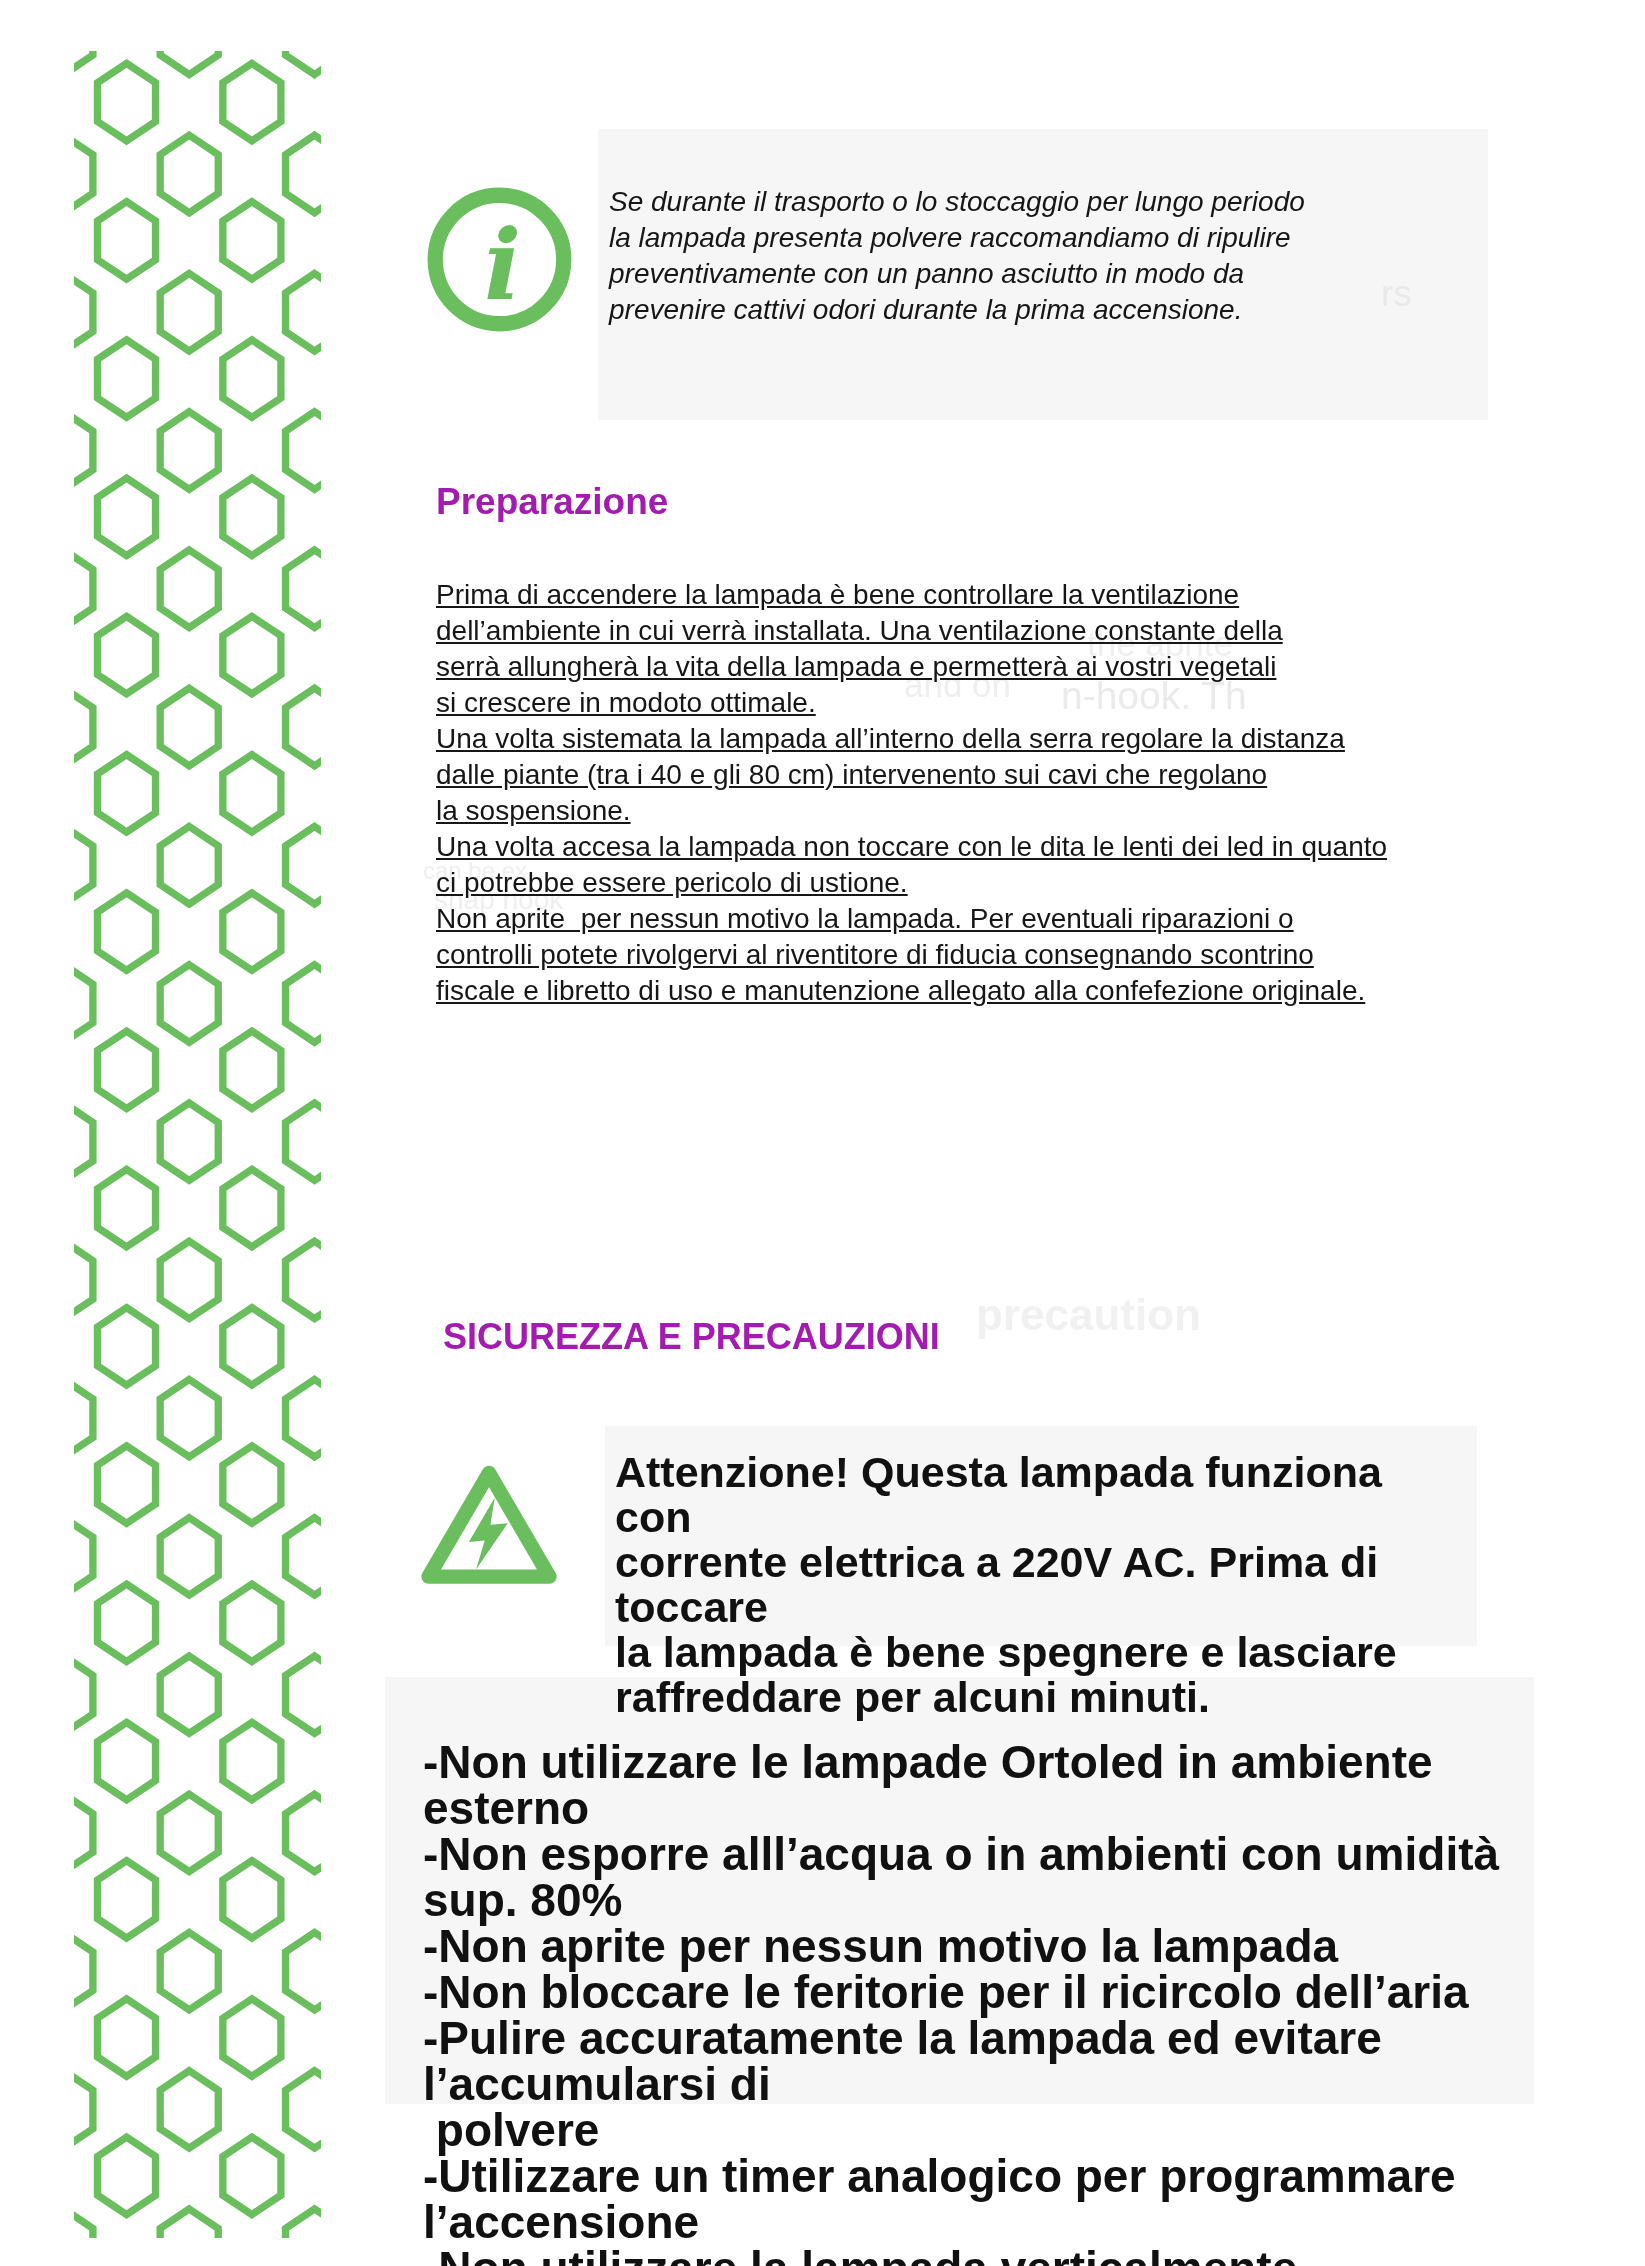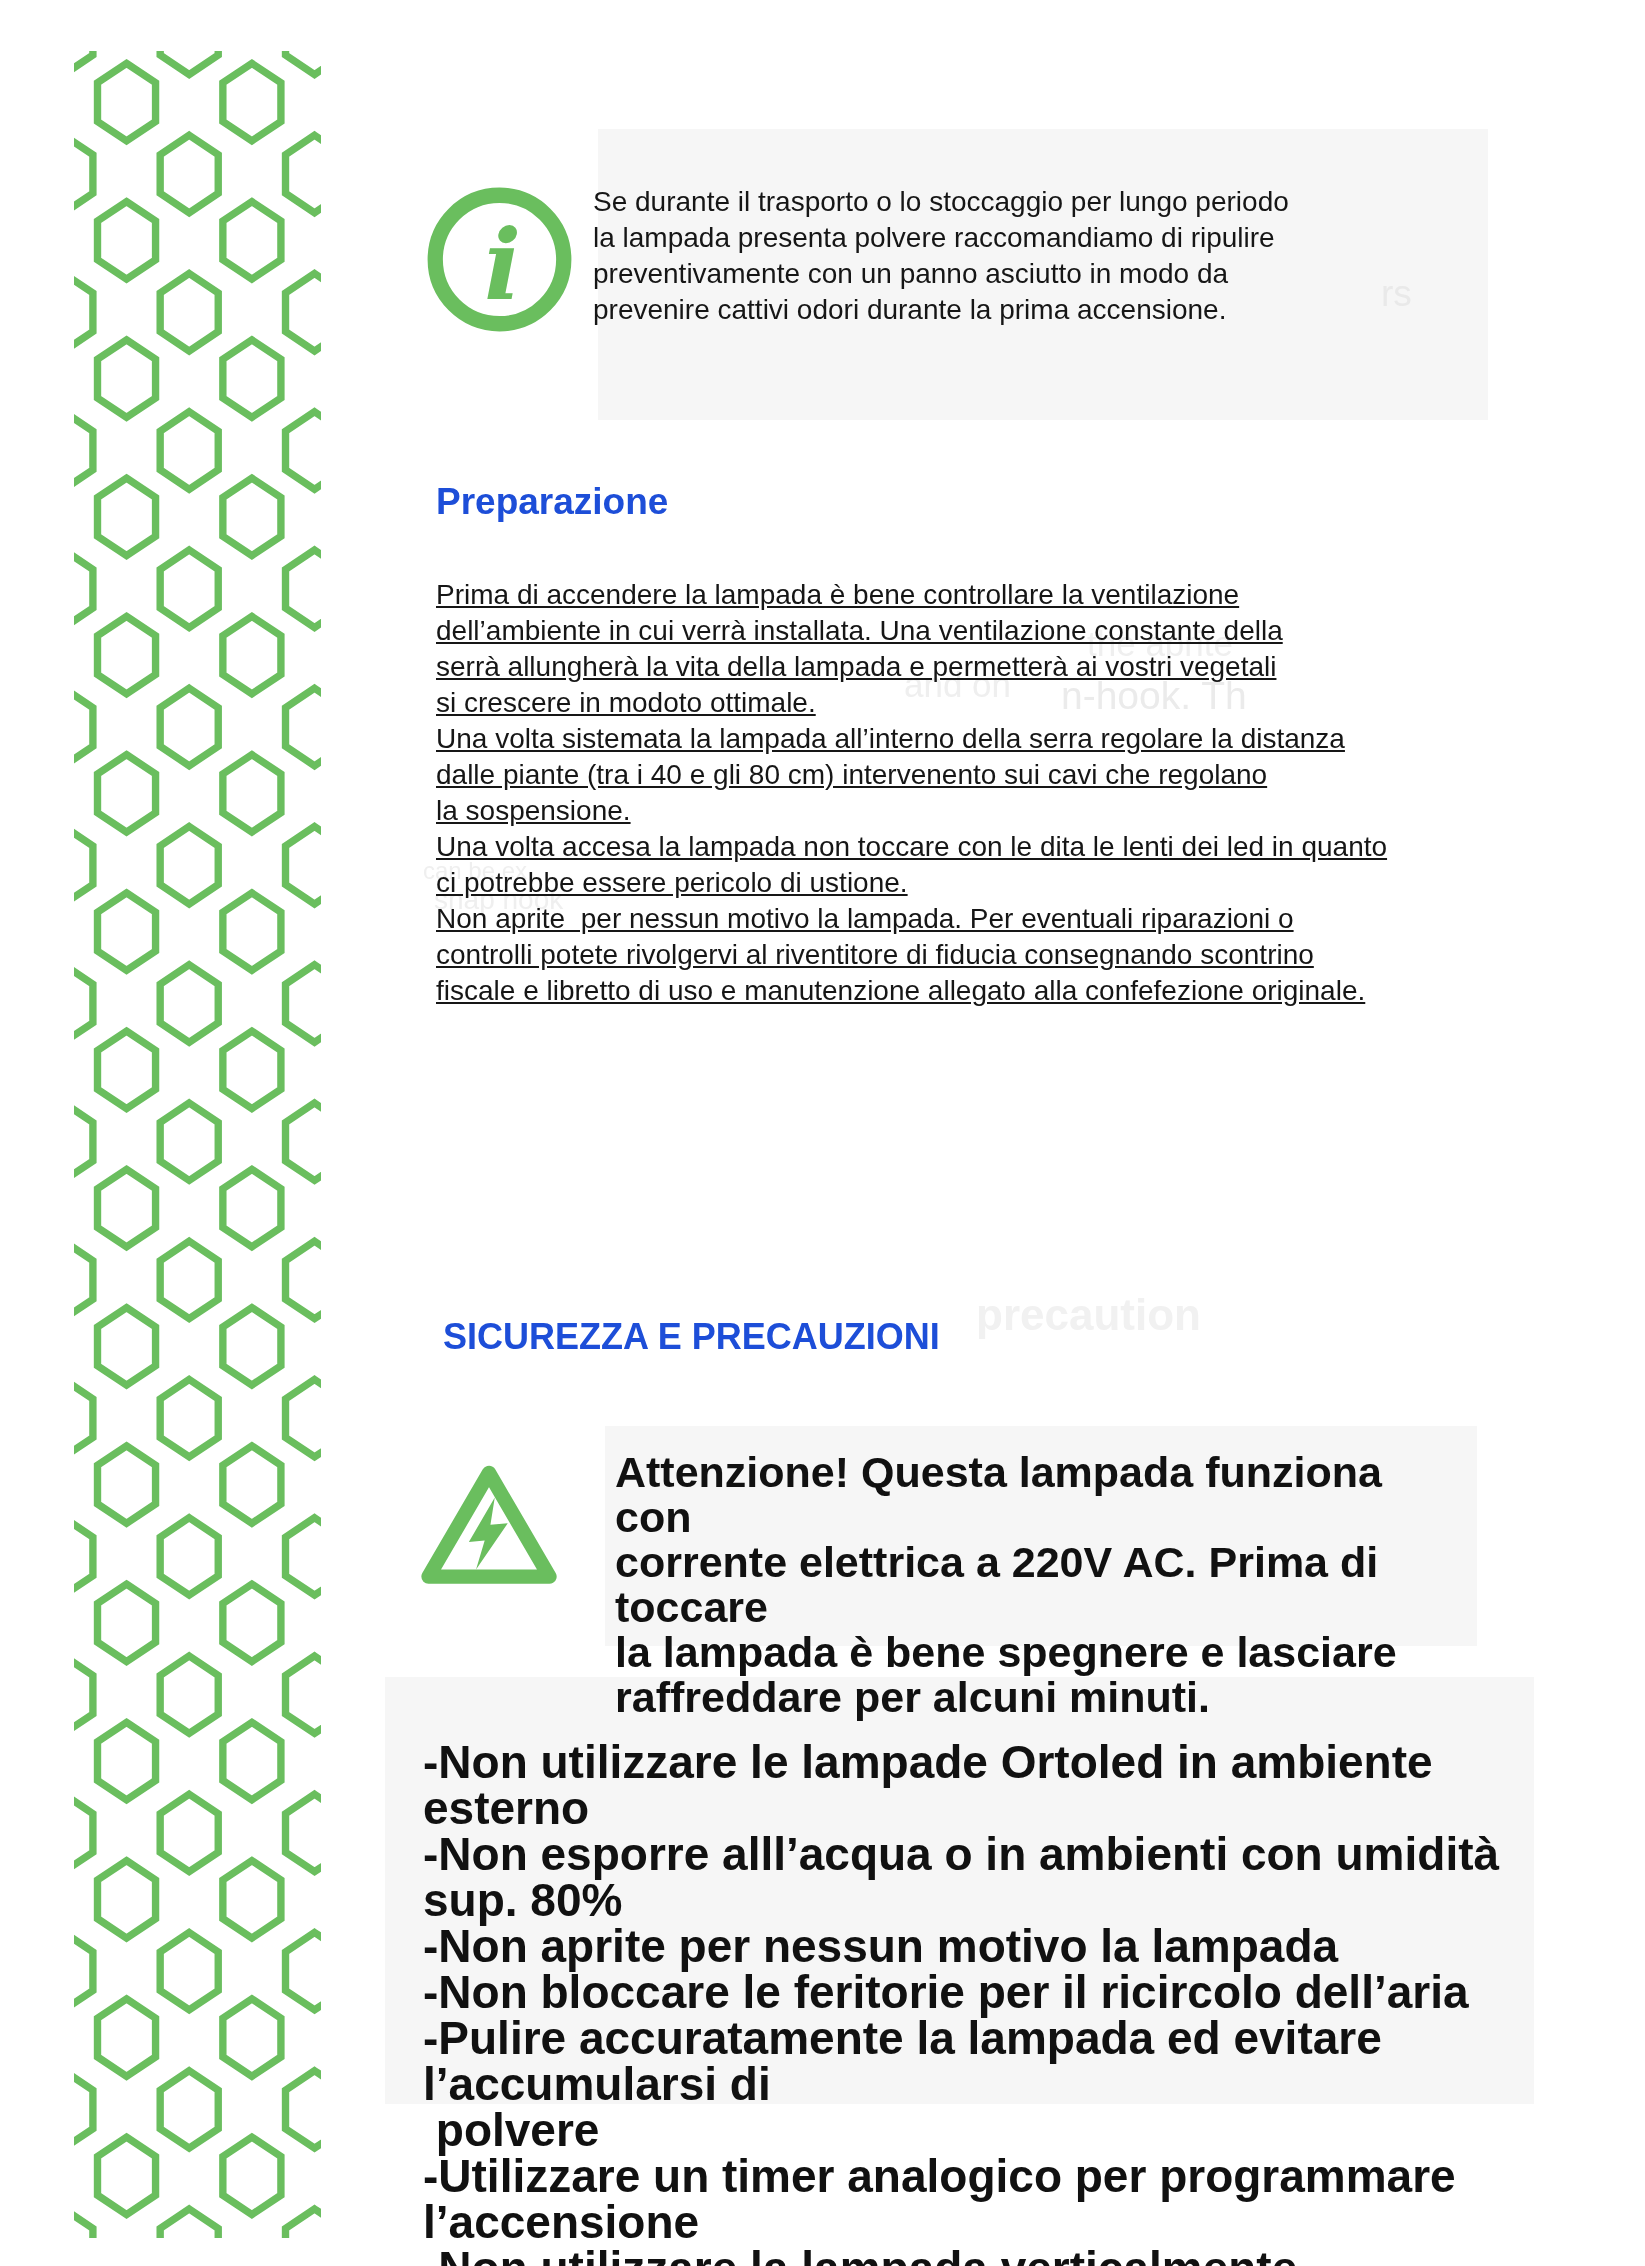--- a/index.html
+++ b/index.html
@@ -16,21 +16,21 @@
   .gray-block{position:absolute;background:#f6f6f6;}
   .body-text{
     font-size:28px;
     line-height:36px;
     white-space:pre-wrap;
     color:#161616;
     z-index:3;
   }
   .heading{
     font-weight:bold;
-    color:#1d4ed8;
+    color:#a21caf;
     z-index:3;
     white-space:nowrap;
   }
   .bold-text{
     font-weight:bold;
     white-space:pre-wrap;
     color:#111111;
     z-index:3;
   }
   .ghost{
@@ -155,21 +155,21 @@
   <div class="ghost" style="left:434px;top:884px;font-size:28px;color:#efefef;">snap hook</div>
   <div class="ghost" style="left:976px;top:1290px;font-size:44px;font-weight:bold;color:#f1f1f1;">precaution</div>
 
   <div class="abs" style="left:423px;top:183px;width:153px;height:153px;z-index:3;">
     <svg width="153" height="153" viewBox="0 0 100 100">
       <circle cx="50" cy="50" r="42" fill="none" stroke="#6abe5e" stroke-width="10"></circle>
       <text x="52" y="76" text-anchor="middle" font-family="DejaVu Serif, serif" font-style="italic" font-weight="bold" font-size="64" fill="#6abe5e">i</text>
     </svg>
   </div>
 
-  <div class="abs body-text" style="left:593px;top:184px;width:812px;">Se durante il trasporto o lo stoccaggio per lungo periodo
+  <div class="abs body-text" style="left:609px;top:184px;width:812px;font-style:italic;">Se durante il trasporto o lo stoccaggio per lungo periodo
 la lampada presenta polvere raccomandiamo di ripulire
 preventivamente con un panno asciutto in modo da
 prevenire cattivi odori durante la prima accensione.</div>
 
   <div class="abs heading" style="left:436px;top:481px;font-size:37px;">Preparazione</div>
 
   <div class="abs body-text" style="left:436px;top:577px;width:1089px;text-decoration:underline;">Prima di accendere la lampada è bene controllare la ventilazione
 dell’ambiente in cui verrà installata. Una ventilazione constante della
 serrà allungherà la vita della lampada e permetterà ai vostri vegetali
 si crescere in modoto ottimale.

